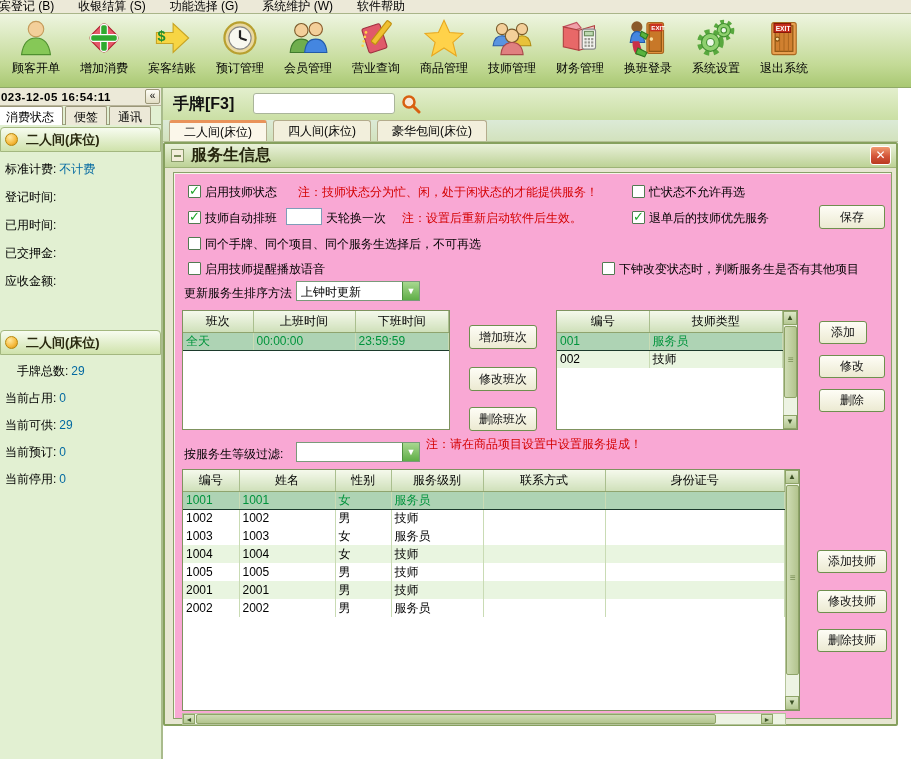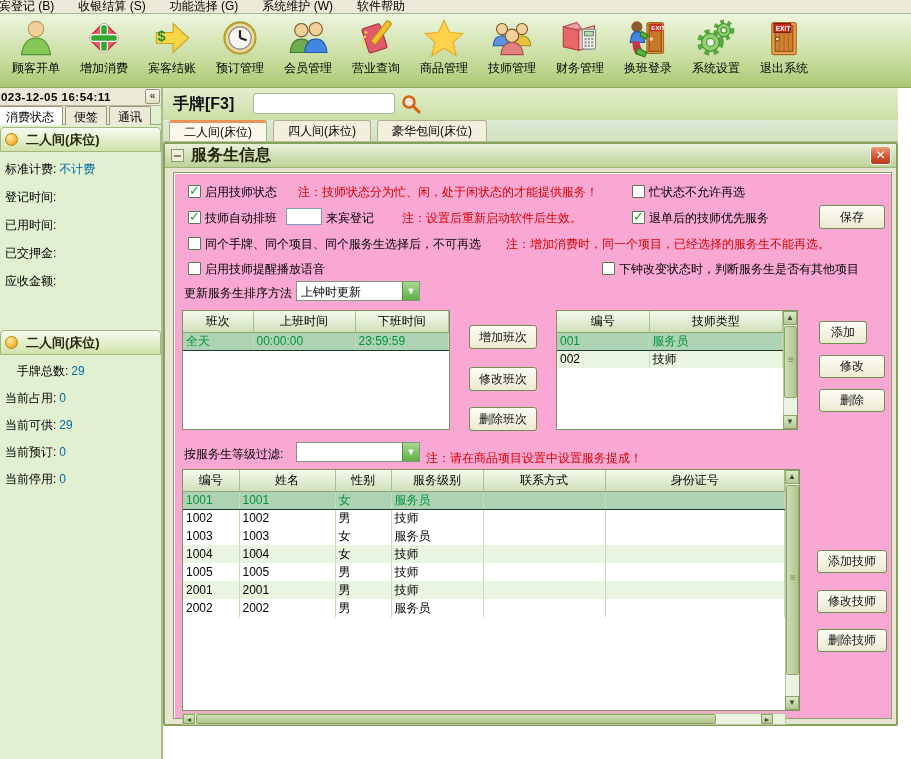--- a/index.html
+++ b/index.html
@@ -305,29 +305,28 @@
 
       <span class="cb on" style="left:14px;top:12px;"></span>
       <span class="lbl" style="left:31px;top:11px;">启用技师状态</span>
       <span class="note" style="left:124px;top:11px;">注：技师状态分为忙、闲，处于闲状态的才能提供服务！</span>
       <span class="cb" style="left:458px;top:12px;"></span>
       <span class="lbl" style="left:475px;top:11px;">忙状态不允许再选</span>
 
       <span class="cb on" style="left:14px;top:38px;"></span>
       <span class="lbl" style="left:31px;top:37px;">技师自动排班</span>
       <input class="mini-input" style="left: 112px; top: 35px;" value="">
-      <span class="lbl" style="left:152px;top:37px;">来宾登记</span>
+      <span class="lbl" style="left:152px;top:37px;">天轮换一次</span>
       <span class="note" style="left:228px;top:37px;">注：设置后重新启动软件后生效。</span>
       <span class="cb on" style="left:458px;top:38px;"></span>
       <span class="lbl" style="left:475px;top:37px;">退单后的技师优先服务</span>
       <button class="xp-btn" style="left:645px;top:32px;width:66px;height:24px;">保存</button>
 
       <span class="cb" style="left:14px;top:64px;"></span>
       <span class="lbl" style="left:31px;top:63px;">同个手牌、同个项目、同个服务生选择后，不可再选</span>
-      <span class="note" style="left:332px;top:63px;">注：增加消费时，同一个项目，已经选择的服务生不能再选。</span>
 
       <span class="cb" style="left:14px;top:89px;"></span>
       <span class="lbl" style="left:31px;top:88px;">启用技师提醒播放语音</span>
       <span class="cb" style="left:428px;top:89px;"></span>
       <span class="lbl" style="left:445px;top:88px;">下钟改变状态时，判断服务生是否有其他项目</span>
 
       <span class="lbl" style="left:10px;top:112px;">更新服务生排序方法</span>
       <span class="sel" style="left:122px;top:108px;width:124px;">
         <span class="sel-v">上钟时更新</span>
         <span class="sel-btn">▼</span>
@@ -393,21 +392,21 @@
       </div>
       <button class="xp-btn" style="left:645px;top:148px;width:48px;height:23px;">添加</button>
       <button class="xp-btn" style="left:645px;top:182px;width:66px;height:23px;">修改</button>
       <button class="xp-btn" style="left:645px;top:216px;width:66px;height:23px;">删除</button>
 
       <span class="lbl" style="left:10px;top:273px;">按服务生等级过滤:</span>
       <span class="sel" style="left:122px;top:269px;width:124px;">
         <span class="sel-v"></span>
         <span class="sel-btn">▼</span>
       </span>
-      <span class="note" style="left:252px;top:277px;">注：请在商品项目设置中设置服务提成！</span>
+      <span class="note" style="left:252px;top:263px;">注：请在商品项目设置中设置服务提成！</span>
 
       <div class="tbl" style="left:8px;top:296px;width:618px;height:242px;">
         <div style="position:absolute;left:0;top:0;right:14px;bottom:0;overflow:hidden;">
           <table>
             <colgroup>
                 <col style="width:56px">
                 <col style="width:96px">
                 <col style="width:56px">
                 <col style="width:92px">
                 <col style="width:122px">

